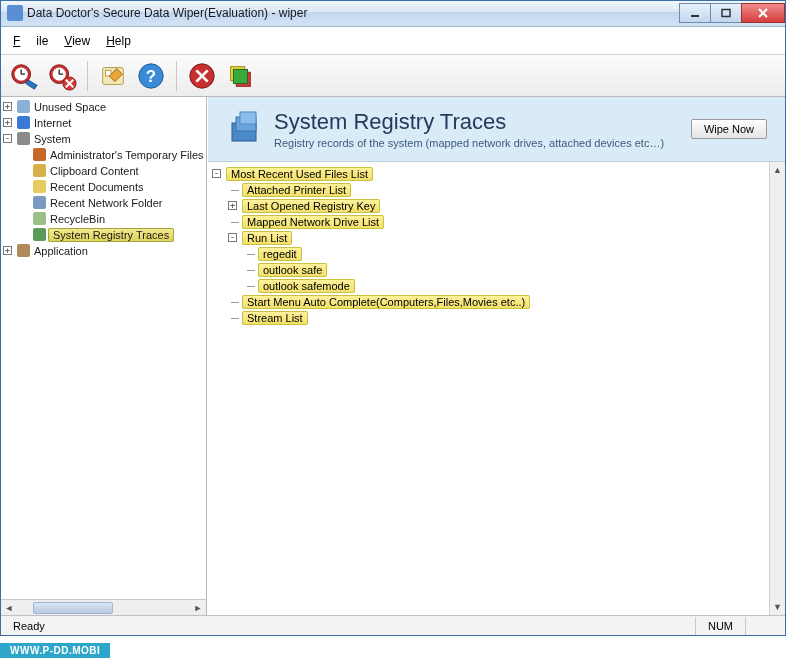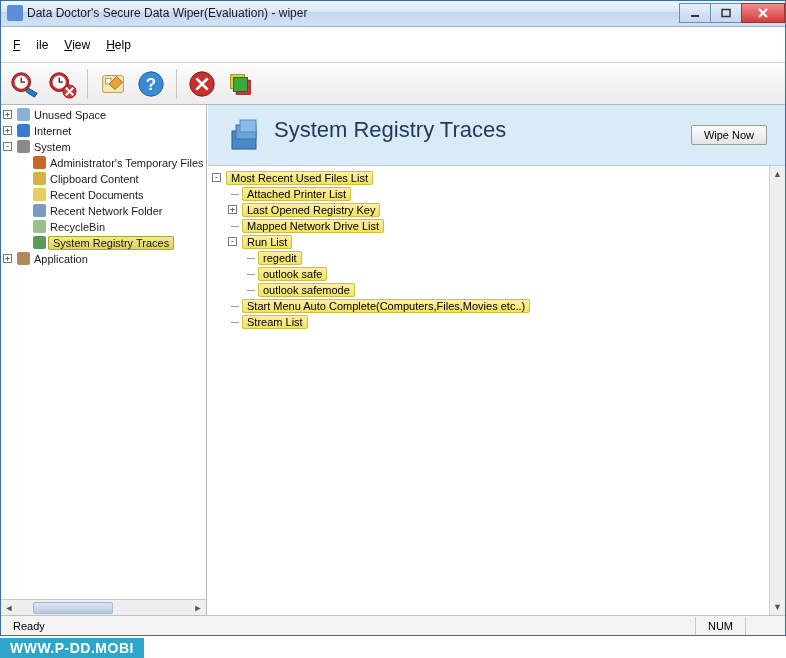--- a/index.html
+++ b/index.html
@@ -8,21 +8,21 @@
 .window { width: 786px; height: 636px; border: 1px solid #3a6ea5; background: #fff; display: flex; flex-direction: column; }
 
 .titlebar { height: 26px; background: linear-gradient(to bottom, #f0f6fc, #d8e6f6 45%, #c2d7ef 46%, #d3e3f5); display: flex; align-items: center; padding: 0 0 1px 6px; border-bottom: 1px solid #9cb5d4; }
 .titlebar-icon { width: 16px; height: 16px; margin-right: 4px; background: #5a8fd6; border-radius: 2px; }
 .titlebar-text { font-size: 12px; color: #1a1a1a; flex: 1; }
 .win-controls { display: flex; margin-left: auto; }
 .win-btn { width: 32px; height: 20px; border: 1px solid #6b8bb5; background: linear-gradient(to bottom, #e6f0fb, #c3d7ee); display: flex; align-items: center; justify-content: center; font-size: 11px; color: #2a2a2a; margin-left: -1px; }
 .win-btn.close-btn { background: linear-gradient(to bottom, #f08c8c, #d63c3c); color: #fff; width: 44px; border-color: #a03030; }
 .win-btn svg { width: 12px; height: 10px; }
 
-.menubar { height: 36px; display: flex; align-items: center; padding: 0 4px; font-size: 12px; border-bottom: 1px solid #d0d0d0; }
+.menubar { height: 28px; display: flex; align-items: center; padding: 0 4px; font-size: 12px; border-bottom: 1px solid #d0d0d0; }
 .menubar span { padding: 2px 8px; cursor: default; }
 .menubar span u { text-decoration: underline; }
 
 .toolbar { height: 42px; background: linear-gradient(to bottom, #fcfcfc, #ececec); display: flex; align-items: center; padding: 0 6px; gap: 4px; border-bottom: 1px solid #b8b8b8; }
 .tool-btn { width: 34px; height: 34px; border: 1px solid transparent; border-radius: 3px; display: flex; align-items: center; justify-content: center; }
 .tool-btn svg { width: 30px; height: 30px; }
 .tool-sep { width: 1px; height: 30px; background: #c8c8c8; margin: 0 4px; }
 
 .body { flex: 1; display: flex; min-height: 0; }
 .sidebar { width: 206px; border-right: 1px solid #b8b8b8; display: flex; flex-direction: column; }
@@ -53,21 +53,21 @@
 .detail .hl .lbl { background: linear-gradient(to bottom, #fdf19b, #f3e069); border: 1px solid #c9c23f; border-radius: 2px; padding: 0 4px; }
 .detail .dash::before { content:""; position:absolute; left:5px; top:8px; width:8px; height:1px; background:#9a9a9a; }
 
 .vscroll { position:absolute; right:0; top:0; bottom:0; width:16px; background:#efefef; border-left:1px solid #d0d0d0; }
 .vscroll .arr { height:16px; display:flex; align-items:center; justify-content:center; font-size:9px; color:#555; }
 
 .statusbar { height: 20px; border-top: 1px solid #c0c0c0; display: flex; align-items: center; font-size: 11px; padding: 0 12px; background: #f3f3f3; }
 .status-left { flex: 1; }
 .status-cell { border-left: 1px solid #c8c8c8; padding: 0 12px; height: 18px; display: flex; align-items: center; }
 
-.watermark { position: absolute; left: 0; bottom: 0; background: #2ea6c9; color: #fff; font-size: 14px; font-weight: bold; padding: 2px 10px; letter-spacing: 0.5px; }
+.watermark { position: absolute; left: 0; bottom: 0; background: #2ea6c9; color: #fff; font-size: 10px; font-weight: bold; padding: 2px 10px; letter-spacing: 0.5px; }
 </style>
 </head>
 <body>
 
 <div class="window">
 
   <div class="titlebar">
     <div class="titlebar-icon"></div>
     <div class="titlebar-text">Data Doctor's Secure Data Wiper(Evaluation) - wiper</div>
     <div class="win-controls">
@@ -180,20 +180,21 @@
       <div class="banner">
         <div class="banner-icon">
           <svg viewBox="0 0 36 36">
               <rect x="6" y="14" width="24" height="18" fill="#4a8ac8" stroke="#2a5a8a"></rect>
               <rect x="10" y="8" width="20" height="14" fill="#6aa4da" stroke="#3a72a8"></rect>
               <rect x="14" y="3" width="16" height="12" fill="#8cbce8" stroke="#4a8ac8"></rect>
             </svg>
         </div>
         <div>
           <div class="banner-title">System Registry Traces</div>
+          <div class="banner-desc">Registry records of the system (mapped network drives, attached devices etc…)</div>
         </div>
         <button class="banner-btn">Wipe Now</button>
       </div>
 
       <div class="detail">
         <ul>
           <li class="hl"><span class="toggle">-</span><span class="lbl">Most Recent Used Files List</span>
             <ul>
               <li class="dash"><span class="lbl">Attached Printer List</span></li>
               <li><span class="toggle">+</span><span class="lbl">Last Opened Registry Key</span></li>

